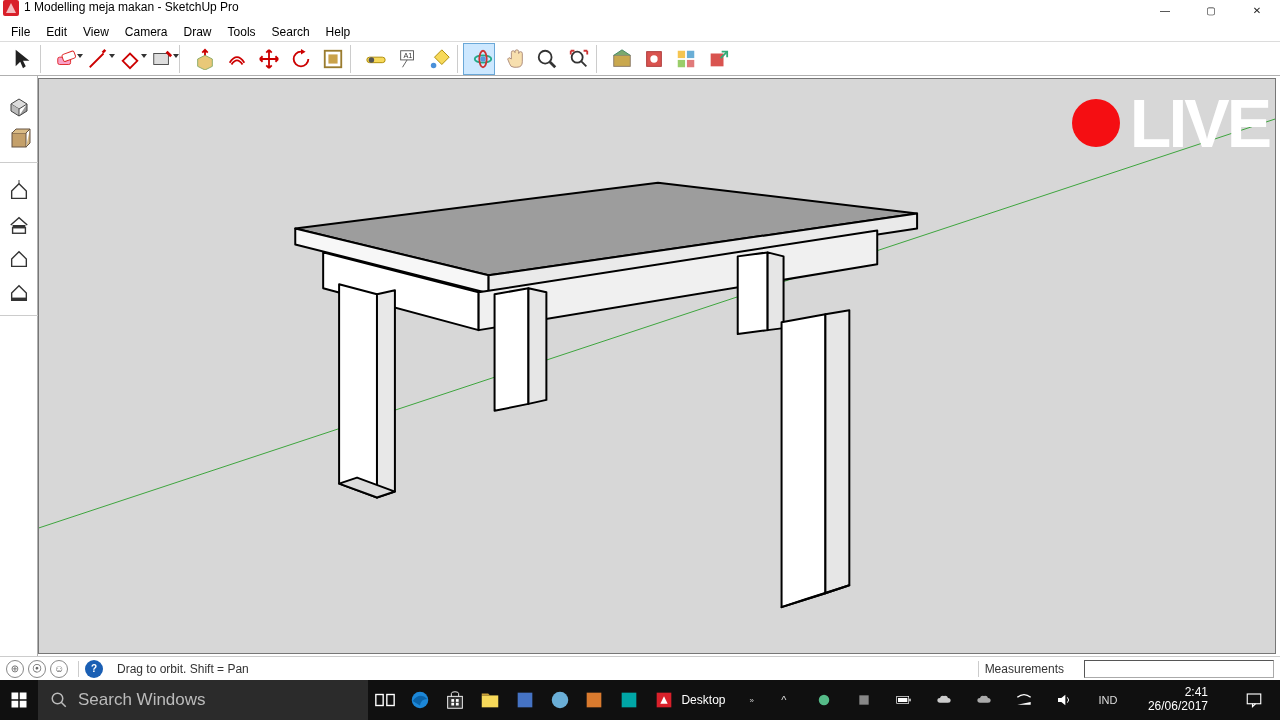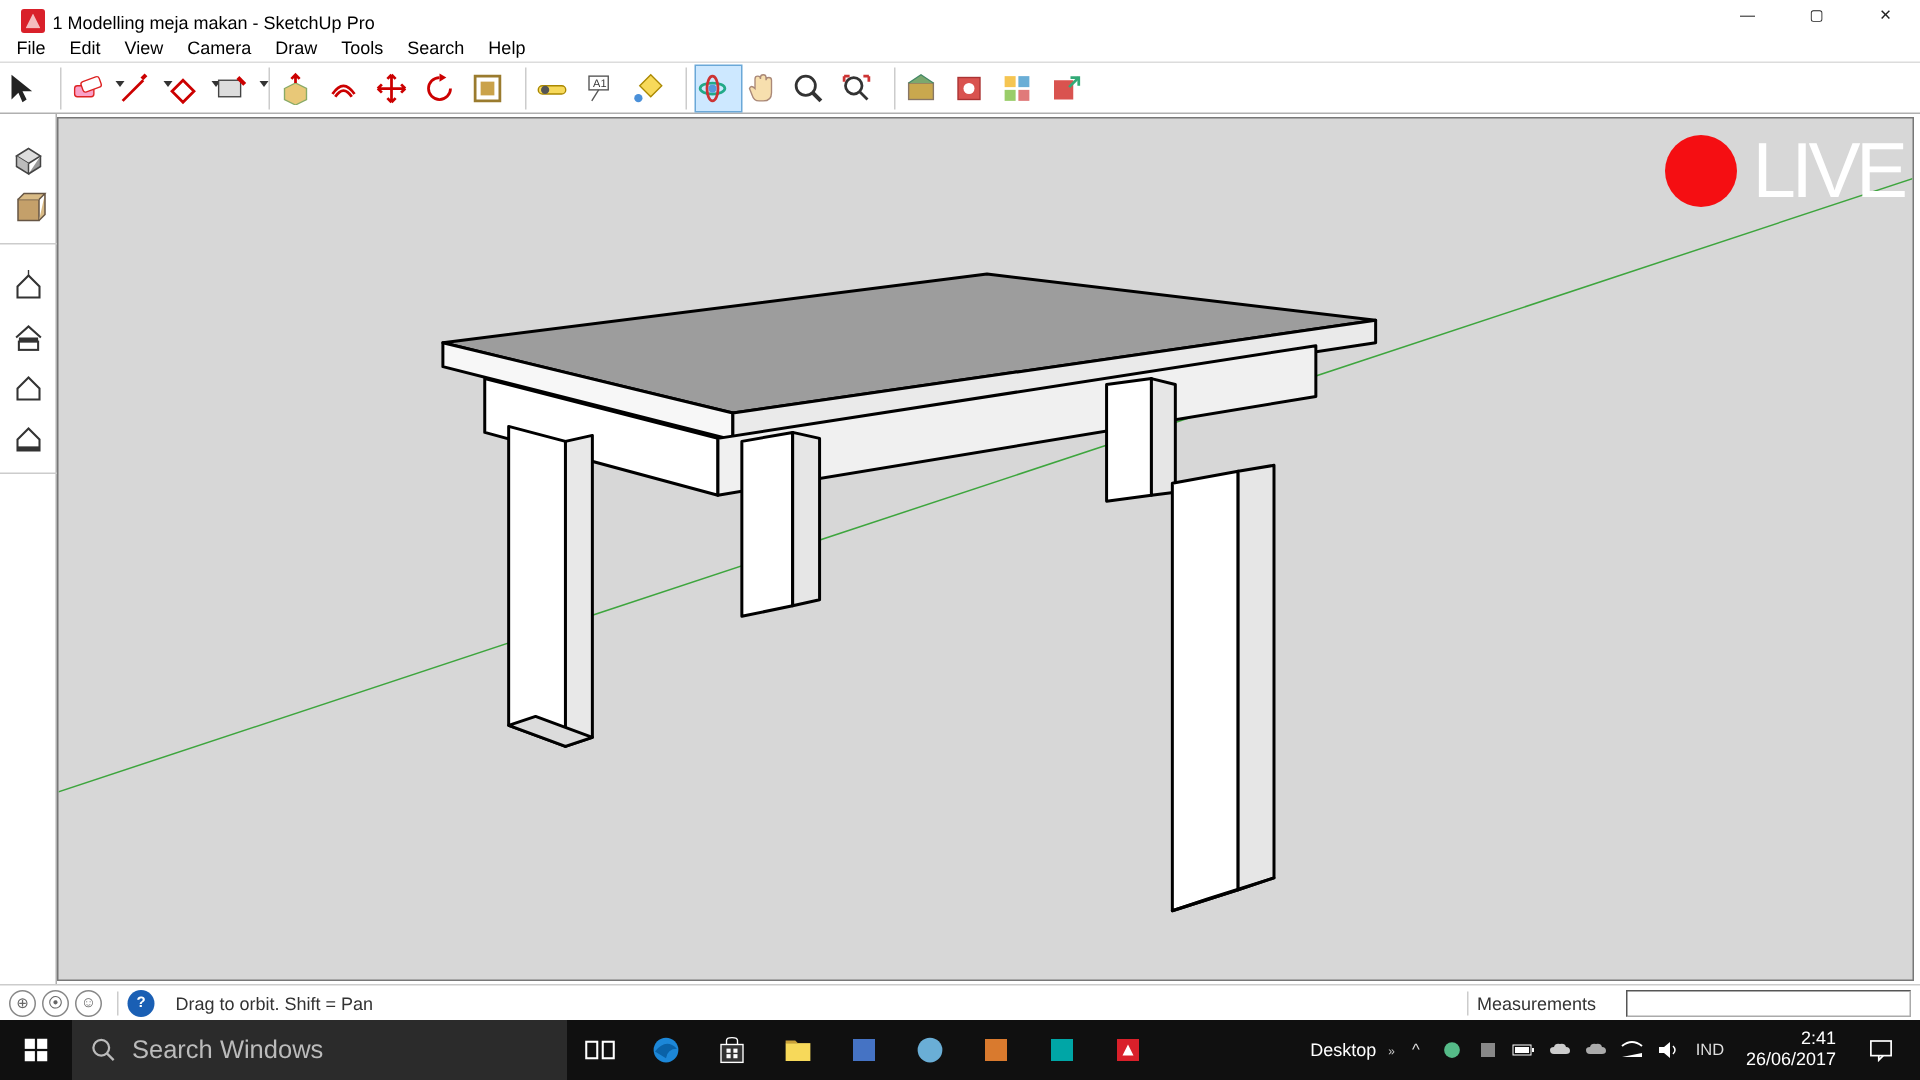--- a/index.html
+++ b/index.html
@@ -1,49 +1,49 @@
 <!DOCTYPE html>
 <html><head>
 <meta charset="utf-8">
 <style>
 * { margin:0; padding:0; box-sizing:border-box; font-family:"Segoe UI",Tahoma,sans-serif; }
 html,body { width:1280px; height:720px; overflow:hidden; background:#fff; }
-.titlebar { height:22px; background:#fff; display:flex; align-items:flex-end; font-size:12px; color:#000; padding-left:14px; }
+.titlebar { height:22px; background:#fff; display:flex; align-items:flex-start; font-size:12px; color:#000; padding-left:3px; }
 .titlebar .icon { width:16px; height:16px; background:#d9202a; border-radius:2px; margin-right:5px; position:relative; }
 .titlebar .icon::after { content:""; position:absolute; inset:3px; background:#fff; clip-path:polygon(50% 0,100% 100%,0 100%); opacity:.7; }
 .titlebar .title { flex:1; }
 .winbtn { width:46px; height:22px; text-align:center; line-height:22px; font-size:10px; color:#222; }
 .menubar { height:20px; display:flex; align-items:center; font-size:12px; padding-left:3px; background:#fff; border-bottom:1px solid #dcdcdc; }
 .menubar span { padding:0 8px; cursor:default; }
 .toolbar { height:34px; border-bottom:1px solid #b0b0b0; background:#fff; display:flex; align-items:center; padding-left:4px; gap:2px; }
-.tb { width:30px; height:30px; display:flex; align-items:center; justify-content:flex-start; position:relative; }
+.tb { width:30px; height:30px; display:flex; align-items:center; justify-content:flex-end; position:relative; }
 .tb.sel { background:#cde8ff; outline:1px solid #6aa8d8; }
 .tsep { width:1px; height:28px; background:#ccc; margin:0 4px; }
 .tb svg { width:22px; height:22px; }
 .tb .dd { position:absolute; right:-6px; top:10px; width:0;height:0;border-left:3px solid transparent;border-right:3px solid transparent;border-top:4px solid #333; }
 .body { display:flex; height:580px; }
 .sidetools { width:38px; border-right:1px solid #b0b0b0; background:#fff; display:flex; flex-direction:column; align-items:center; padding-top:8px; gap:6px; }
 .sidetools .grp { width:38px; border-bottom:1px solid #ccc; padding:8px 0; display:flex; flex-direction:column; align-items:center; gap:6px; }
 .st { width:28px; height:28px; display:flex; align-items:center; justify-content:center; }
 .viewport { flex:1; background:#d7d7d7; position:relative; overflow:hidden; border:1px solid #777; margin:2px 4px 2px 0; }
-.live { position:absolute; right:6px; top:5px; font-weight:400; font-size:52px; letter-spacing:-3px; color:#fff; font-family:Arial,sans-serif; display:flex; align-items:center; gap:10px; }
+.live { position:absolute; right:6px; top:5px; font-weight:700; font-size:68px; letter-spacing:-3px; color:#fff; font-family:Arial,sans-serif; display:flex; align-items:center; gap:10px; }
 .live .dot { width:48px; height:48px; border-radius:50%; background:#f50e12; }
 .statusbar { height:24px; border-top:1px solid #ccc; background:#fff; display:flex; align-items:center; font-size:12px; color:#333; padding:0 6px; }
 .statusbar .sicon { width:18px; height:18px; margin-right:4px; border-radius:50%; border:1px solid #888; display:flex; align-items:center; justify-content:center; font-size:10px; color:#666; }
 .statusbar .help { background:#1a5fb4; color:#fff; border:none; font-weight:bold; }
 .statusbar .hint { margin-left:10px; flex:1; }
 .statusbar .mlabel { margin-right:20px; }
 .statusbar input { width:190px; height:18px; border:1px inset #aaa; font-size:11px; padding:0 4px; }
 .taskbar { height:40px; background:#101010; color:#fff; display:flex; align-items:center; font-size:12px; }
 .start { width:48px; height:40px; display:flex; align-items:center; justify-content:center; }
 .search { flex:0 0 330px; height:40px; background:#2b2b2b; display:flex; align-items:center; padding-left:12px; color:#bbb; font-size:17px; }
 .search svg { width:18px; height:18px; margin-right:10px; }
 .tbicon { width:44px; height:40px; display:flex; align-items:center; justify-content:center; }
 .tbicon svg { width:22px; height:22px; }
-.tray { margin-left:auto; display:flex; align-items:center; height:40px; padding-right:6px; gap:4px; }
+.tray { margin-left:auto; display:flex; align-items:center; height:40px; padding-right:6px; gap:20px; }
 .tray .tri { width:20px; height:40px; display:flex; align-items:center; justify-content:center; font-size:11px; color:#ddd; }
 .clock { text-align:right; line-height:1.15; font-size:12px; padding:0 6px; color:#fff; }
 .notif { width:40px; height:40px; display:flex; align-items:center; justify-content:center; }
 </style>
 </head>
 <body>
 
 <div class="titlebar">
   <div class="icon"></div>
   <div class="title">1 Modelling meja makan - SketchUp Pro</div>

